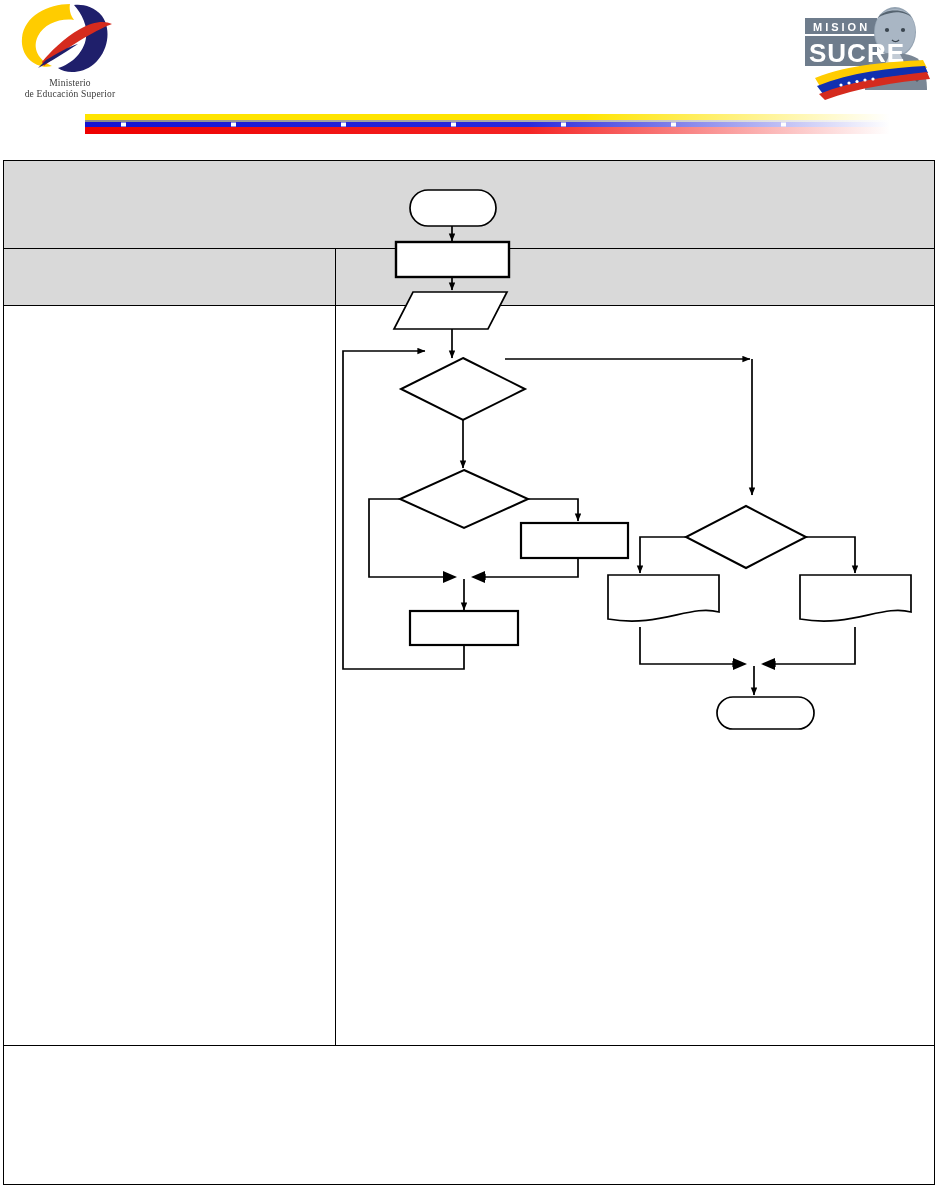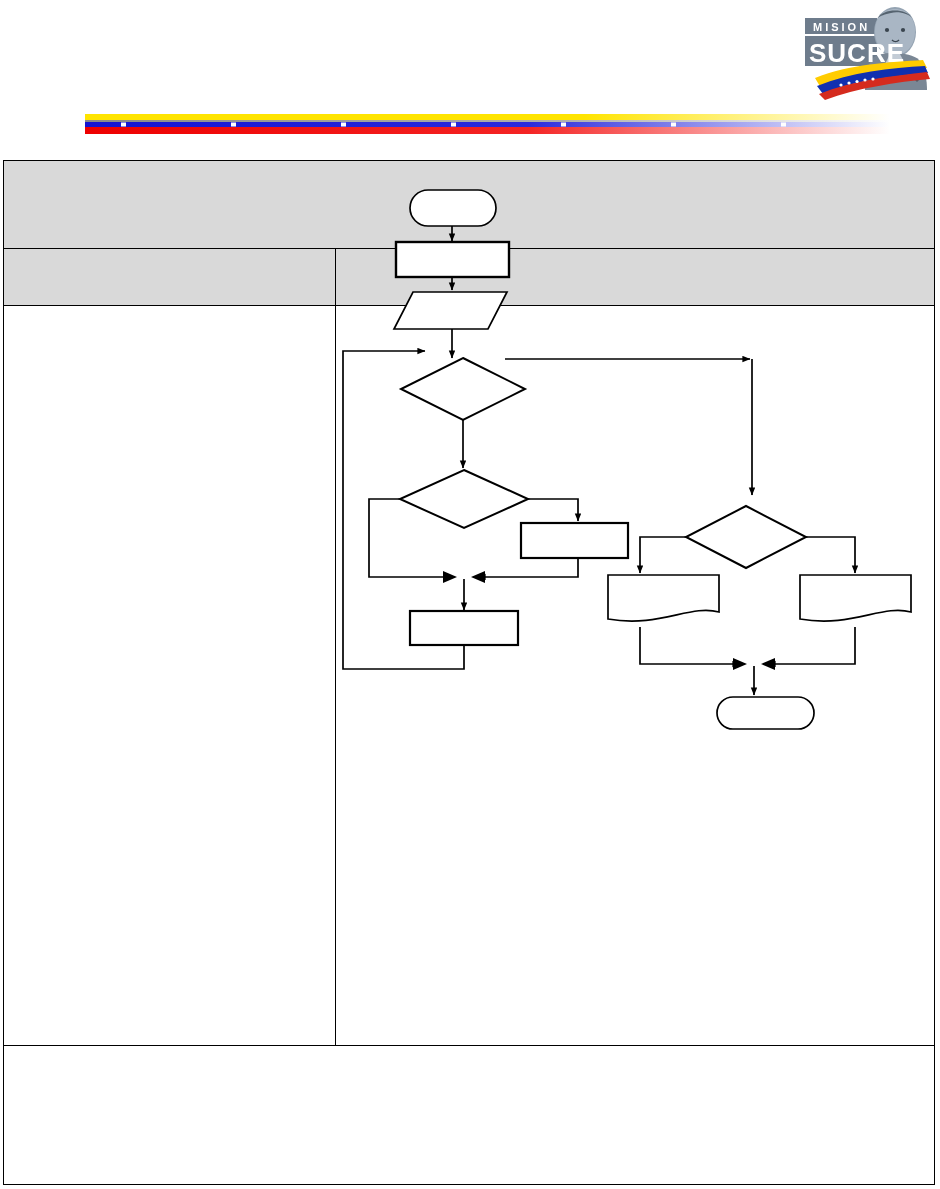--- a/index.html
+++ b/index.html
@@ -40,20 +40,32 @@
   .c-right{left:332px;top:0;right:0;height:100%;}
 
   .flow-wrap{position:absolute;left:332px;top:145px;width:599px;height:740px;overflow:hidden;}
   svg{display:block;}
 </style>
 </head>
 <body>
 
 <div class="header">
 
+  <div class="min-logo">
+    <svg class="min-mark" viewBox="0 0 120 78">
+      <path d="M62 2 C40 2 16 14 14 36 C12 56 30 68 44 64 C30 58 24 46 30 34 C36 22 52 16 66 18 C60 10 62 2 62 2 Z" fill="#FFCC00"></path>
+      <path d="M66 3 C74 12 80 24 78 36 C76 50 64 62 50 66 C58 72 74 72 86 62 C100 50 104 28 94 14 C86 4 74 2 66 3 Z" fill="#1F1F6B"></path>
+      <path d="M36 64 C46 56 62 44 76 36 C88 29 98 24 104 22 C96 18 84 20 72 27 C56 36 42 50 34 60 Z" fill="#D52B1E"></path>
+      <path d="M30 66 C42 60 58 50 70 42 C62 44 48 52 38 58 Z" fill="#1F1F6B"></path>
+    </svg>
+    <div class="min-caption">
+      <div>Ministerio</div>
+      <div>de Educación Superior</div>
+    </div>
+  </div>
 
   <svg class="sucre-logo" viewBox="0 0 140 100">
     <rect x="10" y="16" width="72" height="16" fill="#6E7C8C"></rect>
     <rect x="10" y="34" width="72" height="30" fill="#6E7C8C"></rect>
 
     <g>
       <ellipse cx="100" cy="30" rx="21" ry="25" fill="#94A3B2"></ellipse>
       <path d="M100 7 C112 7 120 16 120 29 C120 43 112 53 100 53 C88 53 80 43 80 29 C80 16 88 7 100 7 Z" fill="#A9B6C4"></path>
       <path d="M83 16 C88 6 112 6 117 16 C114 12 104 9 96 11 C90 12 85 14 83 16 Z" fill="#55636F"></path>
       <path d="M78 56 C84 49 116 49 124 58 C130 65 132 78 132 88 L70 88 C70 76 72 63 78 56 Z" fill="#7A8795"></path>

